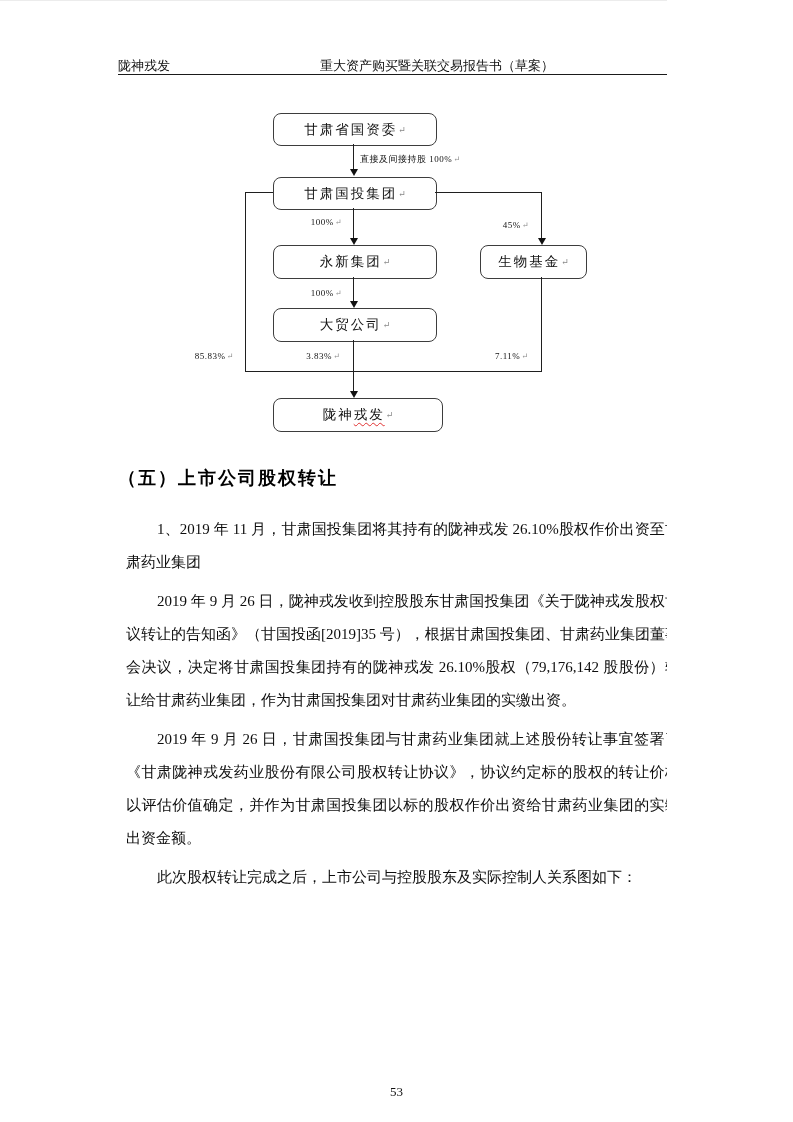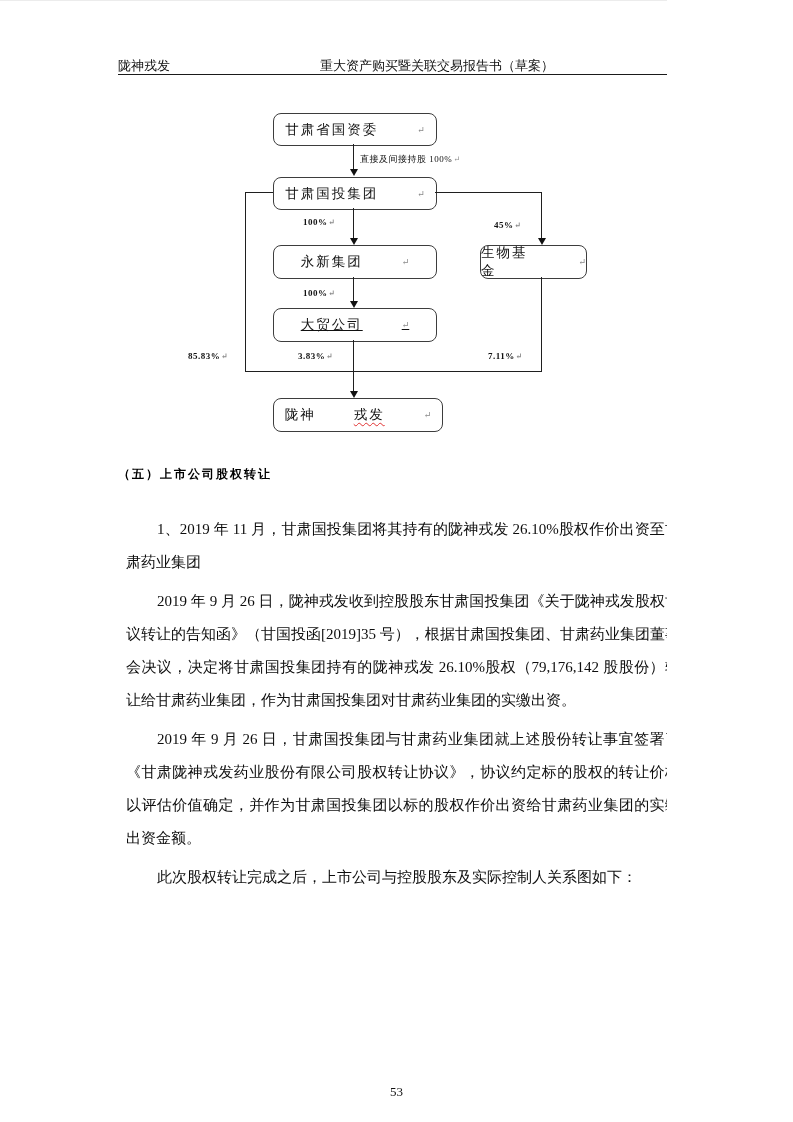--- a/index.html
+++ b/index.html
@@ -9,47 +9,47 @@
   }
   .top-edge{position:absolute;left:0;top:0;width:793px;height:1px;background:#ececec;}
   
   .hdr-left{position:absolute;left:118px;top:57px;font-size:13px;}
   .hdr-right{position:absolute;right:113px;top:57px;font-size:13px;}
   .hdr-rule{position:absolute;left:118px;top:74px;width:560px;height:1px;background:#1a1a1a;}
   
   .node{
     position:absolute;border:1px solid #3d3d3d;border-radius:8px;background:#fff;
     display:flex;align-items:center;justify-content:center;
-    font-size:13.5px;letter-spacing:2px;gap:38px;
+    font-size:13.5px;letter-spacing:2px;
   }
   .n-a{left:273px;top:113px;width:162px;height:31px;}
   .n-b{left:273px;top:177px;width:162px;height:31px;}
   .n-c{left:273px;top:245px;width:162px;height:32px;}
-  .n-d{left:273px;top:308px;width:162px;height:32px;text-decoration:underline;}
+  .n-d{left:273px;top:308px;width:162px;height:32px;}
   .n-e{left:480px;top:245px;width:105px;height:32px;}
   .n-f{left:273px;top:398px;width:168px;height:32px;}
   .ln{position:absolute;background:#1f1f1f;}
   .arrow-down{
     position:absolute;width:0;height:0;
     border-left:4px solid transparent;border-right:4px solid transparent;
     border-top:7px solid #111;
   }
   .dlabel{position:absolute;font-size:9px;color:#111;white-space:nowrap;letter-spacing:0.5px;}
-  .dlabel.r{text-align:left;font-weight:bold;}
+  .dlabel.r{text-align:center;}
   .ret{font-size:8px;color:#8a8a8a;margin-left:1px;letter-spacing:0;}
   .node .ret{font-size:9px;}
   .squiggle{
     text-decoration:underline wavy #e03131;
     text-decoration-thickness:1px;text-underline-offset:3px;
   }
   
   .sec-heading{
     position:absolute;left:118px;top:466px;
     font-family:"Liberation Sans","DejaVu Sans",sans-serif;
-    font-size:12px;font-weight:bold;letter-spacing:2px;color:#000;
+    font-size:18px;font-weight:bold;letter-spacing:2px;color:#000;
   }
   .body-text{position:absolute;left:118px;top:513px;width:562px;}
   .body-text p{
     margin:0 0 6px 8px;font-size:15px;line-height:33px;
     text-align:justify;text-align-last:left;text-indent:31px;color:#0d0d0d;
   }
   .page-num{position:absolute;left:0;top:1036px;width:793px;text-align:center;font-size:13px;margin-top:48px;}
 </style>
 </head>
 <body>

